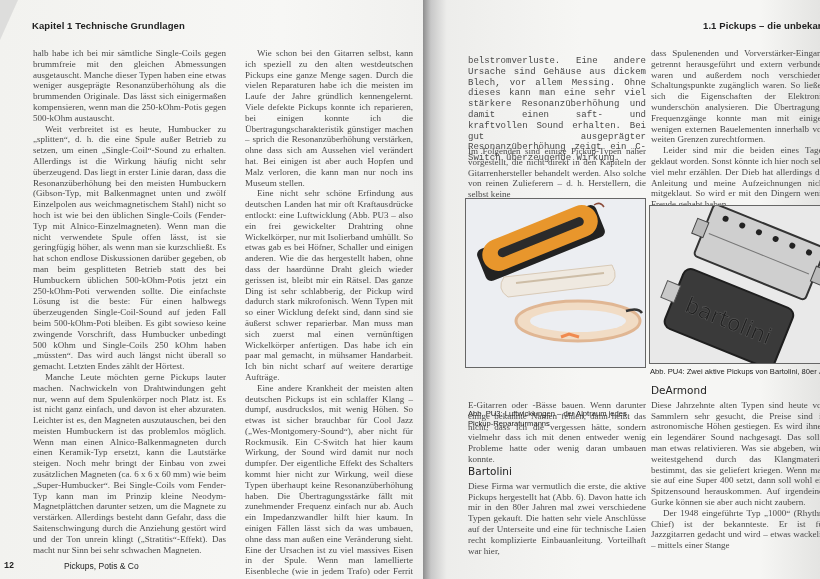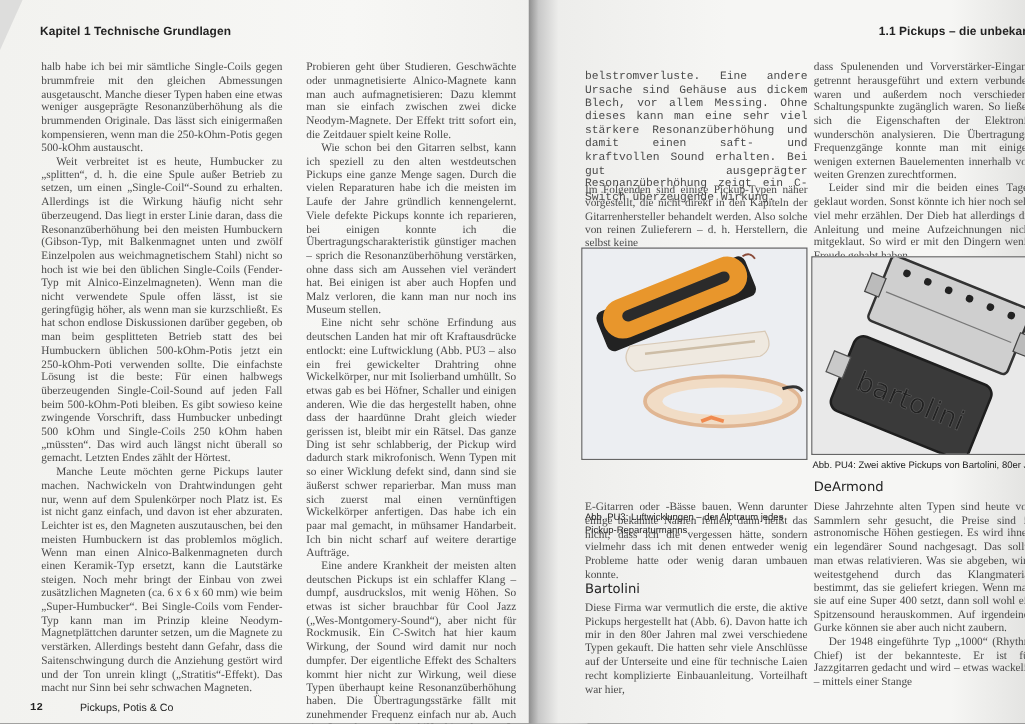--- a/index.html
+++ b/index.html
@@ -21,42 +21,41 @@
   .c4{left:228px;top:48px;width:175px;}
   h2.sect{font-family:"DejaVu Sans",sans-serif;font-weight:normal;color:#222;margin:0;}
   .h-big{position:absolute;left:45px;top:126px;font-size:13px;}
   .h-small{font-size:10.5px;}
   .photo{position:absolute;border:1px solid #666;background:#ececef;}
   .ph1{left:465px;top:198px;width:179px;height:168px;}
   .ph2{left:649px;top:205px;width:171px;height:157px;background:#eaeaea;}
   .caption{position:absolute;font-family:"Liberation Sans",sans-serif;font-size:7.6px;line-height:10px;color:#222;}
   .cap1{left:468px;top:370px;width:180px;margin-top:39px;}
   .cap2{left:650px;top:367px;width:175px;white-space:nowrap;}
-  .folio{position:absolute;left:4px;top:561px;font-family:Liberation Mono, monospace;font-weight:bold;font-size:8.5px;color:#222;margin-left:20px;}
+  .folio{position:absolute;left:4px;top:561px;font-family:Liberation Mono, monospace;font-weight:bold;font-size:8.5px;color:#222;}
   .foot-title{position:absolute;left:28px;top:561px;font-family:"Liberation Sans",sans-serif;font-size:8.5px;color:#222;margin-left:36px;}
   .bl3{position:absolute;left:45px;width:178px;}
   .bl4{position:absolute;left:228px;width:175px;}
 </style>
 </head>
 <body>
 
 <div class="top-edge"></div>
 
 <div class="page page-left">
   <div class="corner"></div>
   <div class="running-head rh-left">Kapitel 1   Technische Grundlagen</div>
 
   <div class="col c1">
     <p>halb habe ich bei mir sämtliche Single-Coils gegen brummfreie mit den gleichen Abmessungen ausgetauscht. Manche dieser Typen haben eine etwas weniger ausgeprägte Resonanzüberhöhung als die brummenden Originale. Das lässt sich einigermaßen kompensieren, wenn man die 250-kOhm-Potis gegen 500-kOhm austauscht.</p>
     <p class="ind">Weit verbreitet ist es heute, Humbucker zu „splitten“, d. h. die eine Spule außer Betrieb zu setzen, um einen „Single-Coil“-Sound zu erhalten. Allerdings ist die Wirkung häufig nicht sehr überzeugend. Das liegt in erster Linie daran, dass die Resonanzüberhöhung bei den meisten Humbuckern (Gibson-Typ, mit Balkenmagnet unten und zwölf Einzelpolen aus weichmagnetischem Stahl) nicht so hoch ist wie bei den üblichen Single-Coils (Fender-Typ mit Alnico-Einzelmagneten). Wenn man die nicht verwendete Spule offen lässt, ist sie geringfügig höher, als wenn man sie kurzschließt. Es hat schon endlose Diskussionen darüber gegeben, ob man beim gesplitteten Betrieb statt des bei Humbuckern üblichen 500-kOhm-Potis jetzt ein 250-kOhm-Poti verwenden sollte. Die einfachste Lösung ist die beste: Für einen halbwegs überzeugenden Single-Coil-Sound auf jeden Fall beim 500-kOhm-Poti bleiben. Es gibt sowieso keine zwingende Vorschrift, dass Humbucker unbedingt 500 kOhm und Single-Coils 250 kOhm haben „müssten“. Das wird auch längst nicht überall so gemacht. Letzten Endes zählt der Hörtest.</p>
     <p class="ind">Manche Leute möchten gerne Pickups lauter machen. Nachwickeln von Drahtwindungen geht nur, wenn auf dem Spulenkörper noch Platz ist. Es ist nicht ganz einfach, und davon ist eher abzuraten. Leichter ist es, den Magneten auszutauschen, bei den meisten Humbuckern ist das problemlos möglich. Wenn man einen Alnico-Balkenmagneten durch einen Keramik-Typ ersetzt, kann die Lautstärke steigen. Noch mehr bringt der Einbau von zwei zusätzlichen Magneten (ca. 6 x 6 x 60 mm) wie beim „Super-Humbucker“. Bei Single-Coils vom Fender-Typ kann man im Prinzip kleine Neodym-Magnetplättchen darunter setzen, um die Magnete zu verstärken. Allerdings besteht dann Gefahr, dass die Saitenschwingung durch die Anziehung gestört wird und der Ton unrein klingt („Stratitis“-Effekt). Das macht nur Sinn bei sehr schwachen Magneten.</p>
   </div>
 
   <div class="col c2">
-    <p>Probieren geht über Studieren. Geschwächte oder unmagnetisierte Alnico-Magnete kann man auch aufmagnetisieren: Dazu klemmt man sie einfach zwischen zwei dicke Neodym-Magnete. Der Effekt tritt sofort ein, die Zeitdauer spielt keine Rolle.</p>
     <p class="ind">Wie schon bei den Gitarren selbst, kann ich speziell zu den alten westdeutschen Pickups eine ganze Menge sagen. Durch die vielen Reparaturen habe ich die meisten im Laufe der Jahre gründlich kennengelernt. Viele defekte Pickups konnte ich reparieren, bei einigen konnte ich die Übertragungscharakteristik günstiger machen – sprich die Resonanzüberhöhung verstärken, ohne dass sich am Aussehen viel verändert hat. Bei einigen ist aber auch Hopfen und Malz verloren, die kann man nur noch ins Museum stellen.</p>
     <p class="ind">Eine nicht sehr schöne Erfindung aus deutschen Landen hat mir oft Kraftausdrücke entlockt: eine Luftwicklung (Abb. PU3 – also ein frei gewickelter Drahtring ohne Wickelkörper, nur mit Isolierband umhüllt. So etwas gab es bei Höfner, Schaller und einigen anderen. Wie die das hergestellt haben, ohne dass der haardünne Draht gleich wieder gerissen ist, bleibt mir ein Rätsel. Das ganze Ding ist sehr schlabberig, der Pickup wird dadurch stark mikrofonisch. Wenn Typen mit so einer Wicklung defekt sind, dann sind sie äußerst schwer reparierbar. Man muss man sich zuerst mal einen vernünftigen Wickelkörper anfertigen. Das habe ich ein paar mal gemacht, in mühsamer Handarbeit. Ich bin nicht scharf auf weitere derartige Aufträge.</p>
     <p class="ind">Eine andere Krankheit der meisten alten deutschen Pickups ist ein schlaffer Klang – dumpf, ausdruckslos, mit wenig Höhen. So etwas ist sicher brauchbar für Cool Jazz („Wes-Montgomery-Sound“), aber nicht für Rockmusik. Ein C-Switch hat hier kaum Wirkung, der Sound wird damit nur noch dumpfer. Der eigentliche Effekt des Schalters kommt hier nicht zur Wirkung, weil diese Typen überhaupt keine Resonanzüberhöhung haben. Die Übertragungsstärke fällt mit zunehmender Frequenz einfach nur ab. Auch ein Impedanzwandler hilft hier kaum. In einigen Fällen lässt sich da was umbauen, ohne dass man außen eine Veränderung sieht. Eine der Ursachen ist zu viel massives Eisen in der Spule. Wenn man lamellierte Eisenbleche (wie in jedem Trafo) oder Ferrit einbaut, hat man viel weniger Wir-</p>
   </div>
 
   <div class="folio">12</div>
   <div class="foot-title">Pickups, Potis &amp; Co</div>
 </div>
 
 <div class="page page-right">

